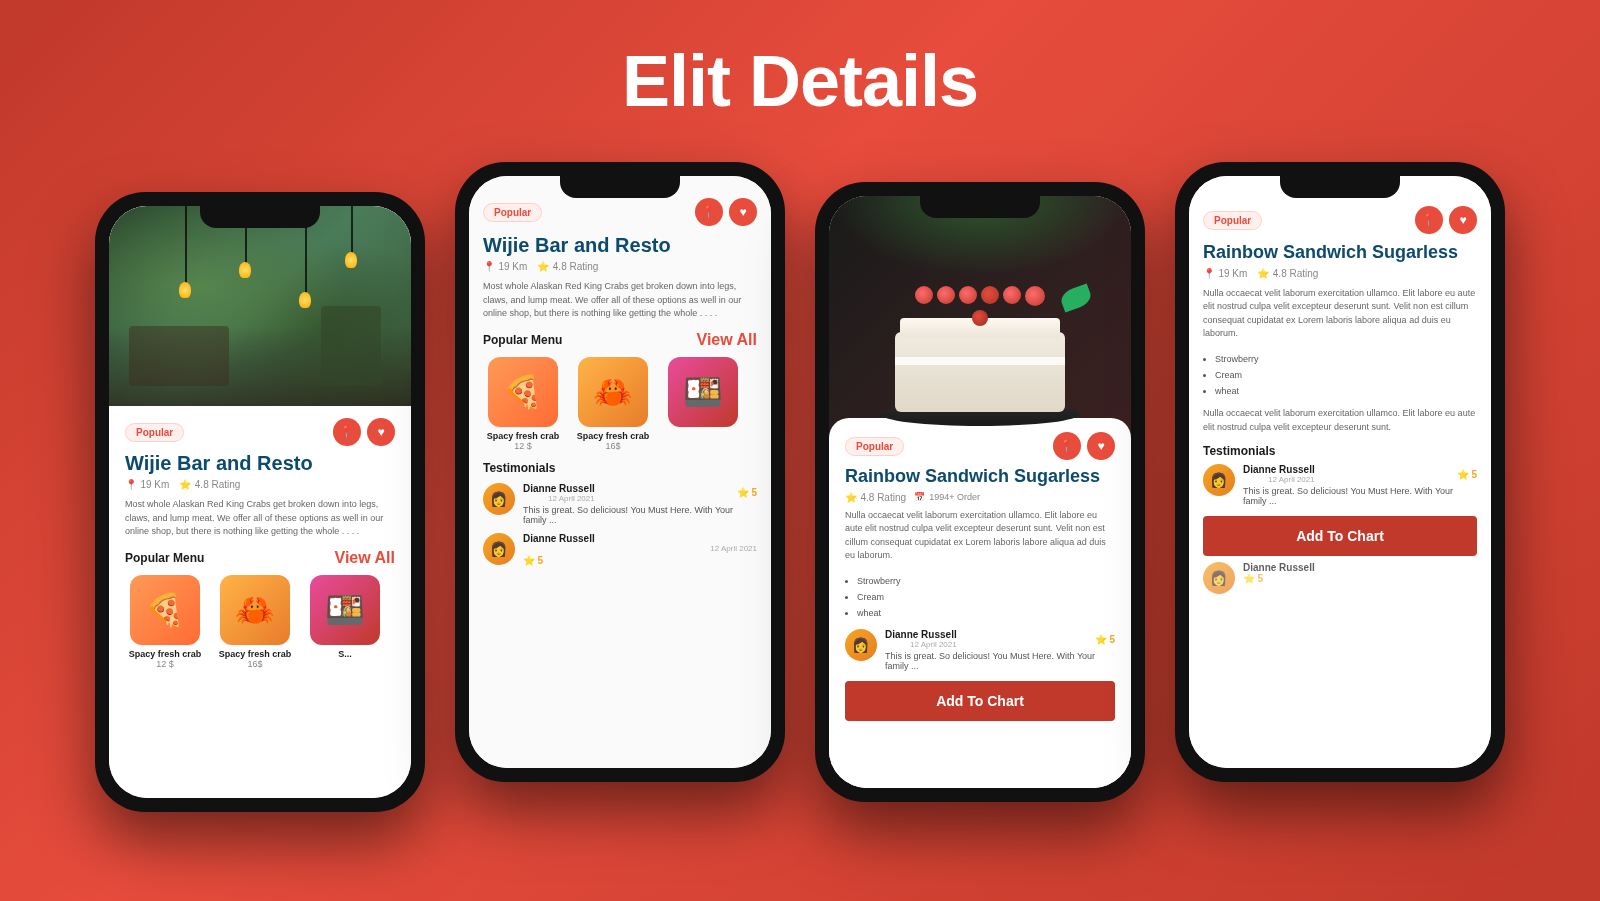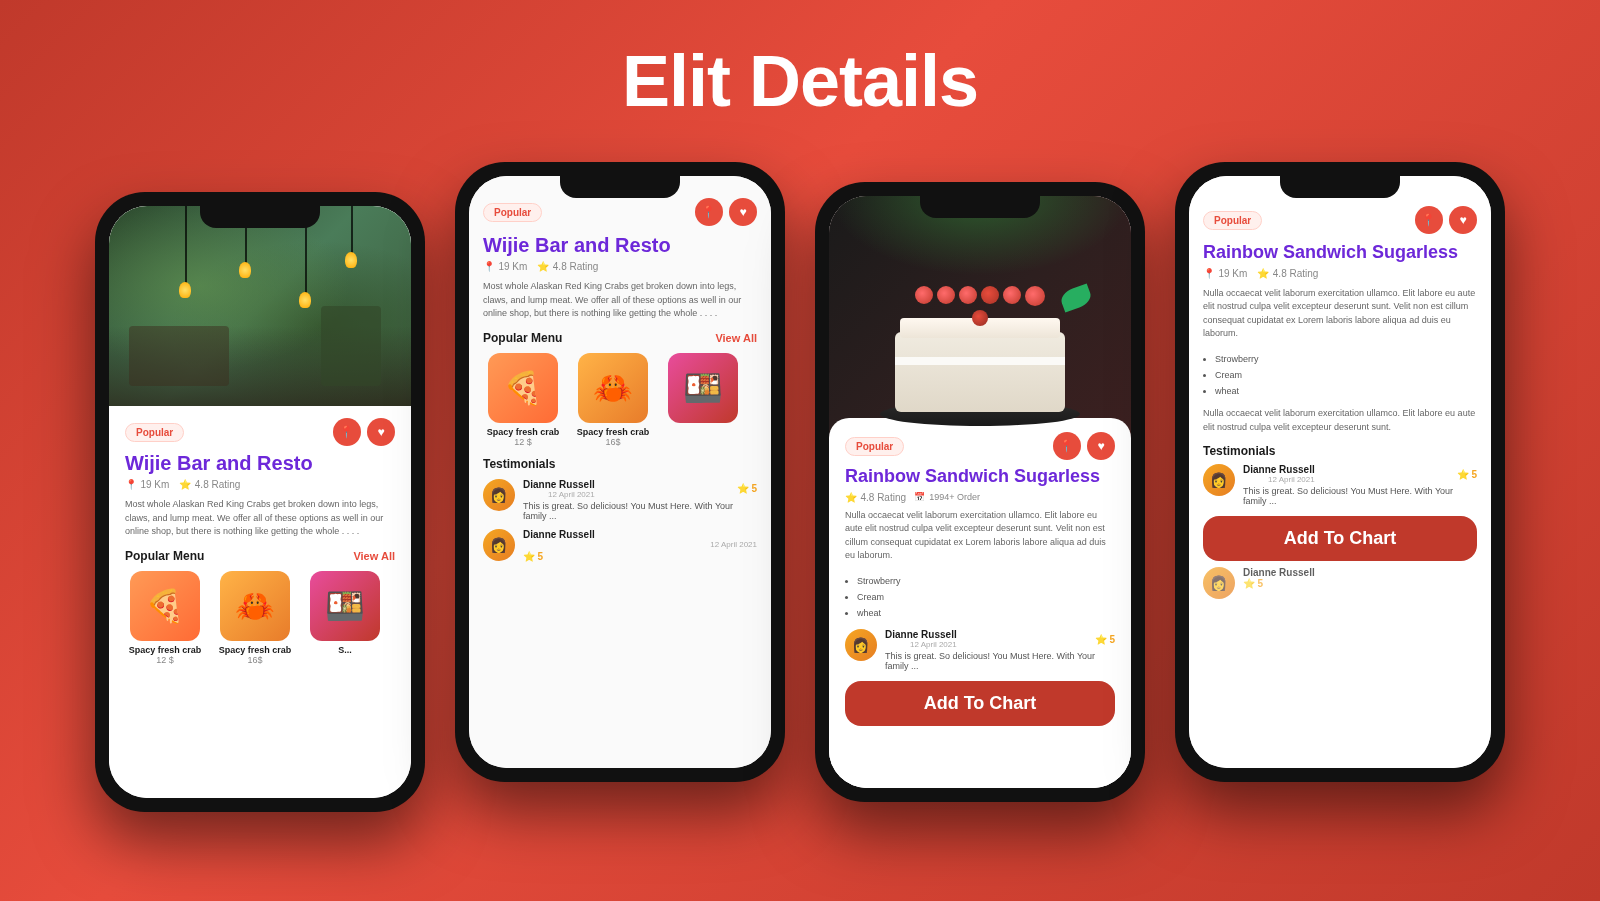--- a/index.html
+++ b/index.html
@@ -140,21 +140,21 @@
       align-items: center;
       justify-content: center;
       font-size: 12px;
     }
     .icon-btn-location { background: #e74c3c; color: white; }
     .icon-btn-heart { background: #e74c3c; color: white; }
 
     .restaurant-name {
       font-size: 20px;
       font-weight: 800;
-      color: #6d28d9;
+      color: #0c4a6e;
       margin: 6px 0 4px;
     }
 
     .meta-row {
       display: flex;
       align-items: center;
       gap: 10px;
       margin-bottom: 8px;
     }
     .meta-item {
@@ -179,21 +179,21 @@
       justify-content: space-between;
       align-items: center;
       margin-bottom: 8px;
     }
     .section-title {
       font-size: 12px;
       font-weight: 700;
       color: #1a1a1a;
     }
     .view-all {
-      font-size: 11px;
+      font-size: 16px;
       color: #e74c3c;
       font-weight: 600;
     }
 
     .menu-items {
       display: flex;
       gap: 10px;
     }
     .menu-card {
       width: 80px;
@@ -266,22 +266,22 @@
       height: 370px;
     }
 
     .add-to-chart-btn {
       display: block;
       width: 100%;
       padding: 12px;
       background: #c0392b;
       color: white;
       border: none;
-      border-radius: 16px;
-      font-size: 18px;
+      border-radius: 4px;
+      font-size: 14px;
       font-weight: 700;
       text-align: center;
       margin-top: 10px;
     }
 
     .bullet-list {
       margin: 6px 0 8px 12px;
     }
     .bullet-list li {
       font-size: 9px;

